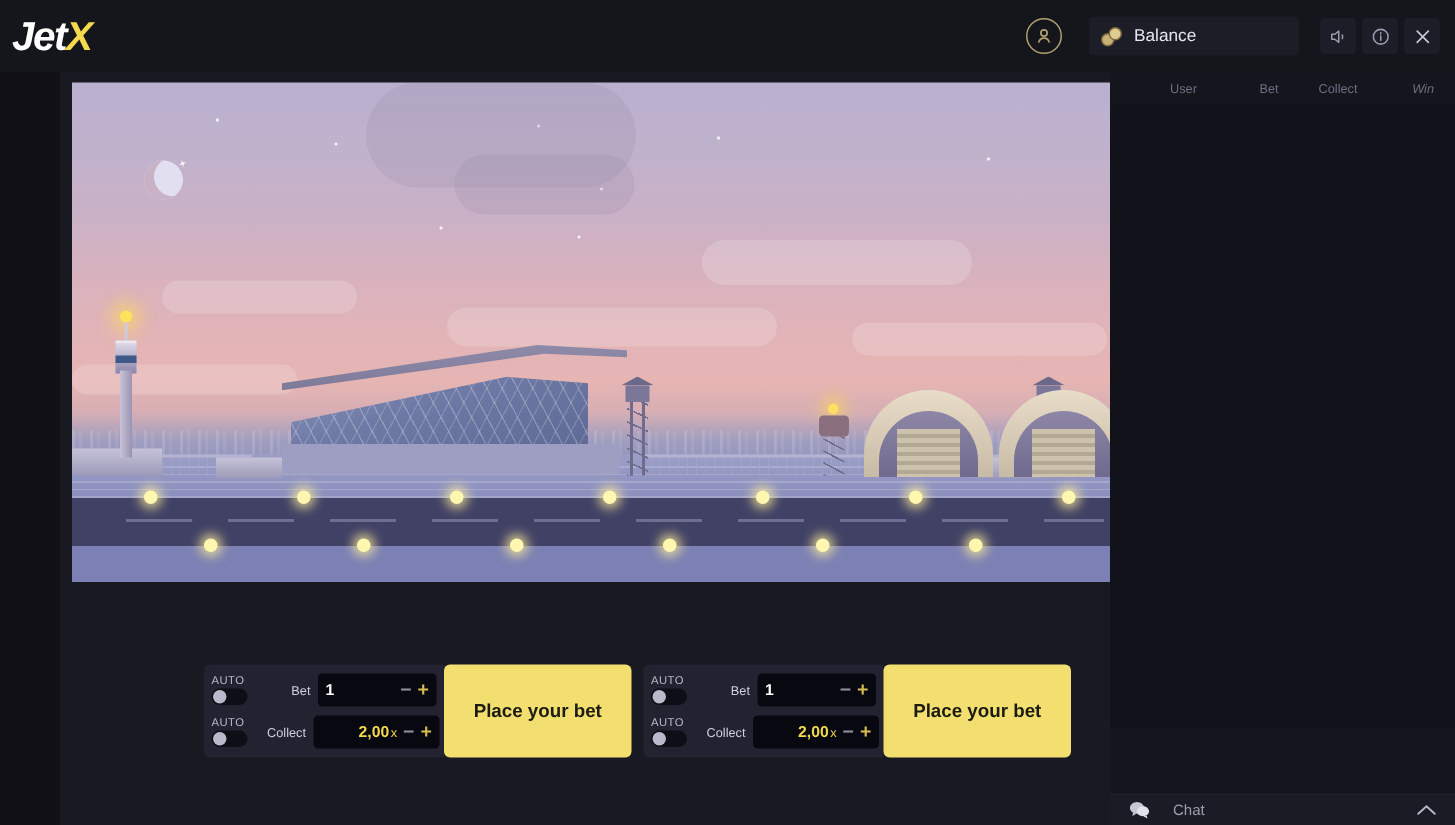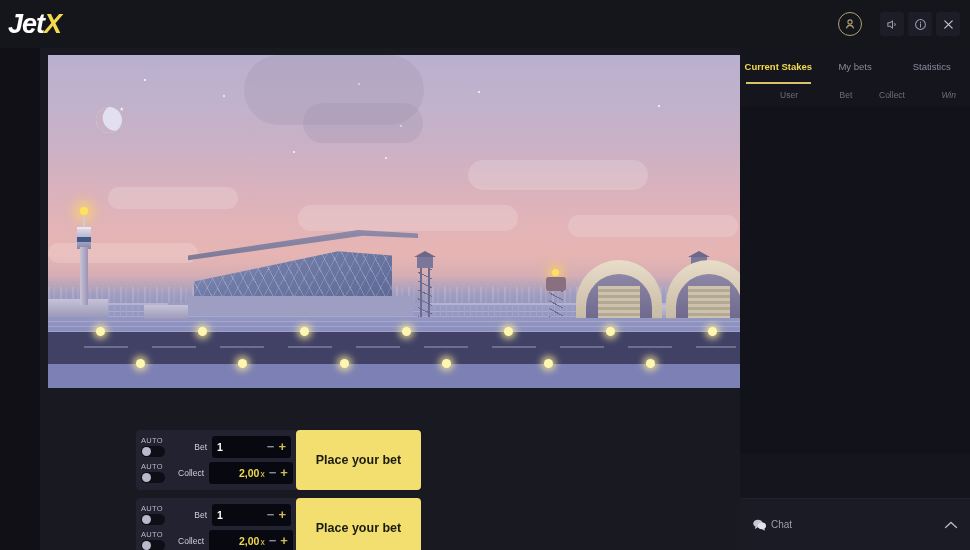--- a/index.html
+++ b/index.html
@@ -204,22 +204,22 @@
     position: absolute; top: 248px; height: 14px;
     background: repeating-linear-gradient(90deg,#a5a3c4 0 1px,transparent 1px 6px);
     border-top: 2px solid #b6b3d0;
   }
   .lowbuild {
     position: absolute; background: linear-gradient(180deg,#c5c2d8,#9d9ab9);
   }
 
   
   .bet-area {
-    position: absolute; left: 8px; top: 382px; width: 684px; height: 72px;
-    display: flex; gap: 8px; padding-left: 88px; flex-direction: column;
+    position: absolute; left: 8px; top: 395px; width: 684px; height: 72px;
+    display: flex; gap: 8px; padding-left: 88px;
   }
   .bet-panel { display: flex; height: 62px; }
   .controls {
     width: 160px; background: #222230; border-radius: 4px 0 0 4px;
     padding: 4px 5px; display: flex; flex-direction: column; justify-content: space-between;
   }
   .ctl-row { display: flex; align-items: center; height: 26px; gap: 5px; }
   .auto-wrap { width: 27px; }
   .auto-lbl { font-size: 7.5px; color: #b9b9c9; line-height: 8px; letter-spacing: .3px; }
   .toggle {
@@ -267,22 +267,22 @@
   .col-head {
     display: flex; height: 22px; align-items: center;
     font-size: 8.5px; color: #6e6e80; padding: 0 14px;
   }
   .col-head .c-user { flex: 1; text-align: center; }
   .col-head .c-bet  { width: 44px; text-align: center; }
   .col-head .c-col  { width: 48px; text-align: center; }
   .col-head .c-win  { width: 40px; text-align: right; font-style: italic; }
   .list-body { flex: 1; background: #12121a; }
   .chat-bar {
-    height: 52px; background: #1b1b25;
-    display: flex; align-items: center; padding: 0 12px; gap: 4px;
+    height: 21px; background: #1b1b25;
+    display: flex; align-items: center; padding: 0 12px; gap: 15px;
     cursor: pointer; border-top: 1px solid #22222e; margin-top: 44px;
   }
   .chat-lbl { flex: 1; font-size: 10px; color: #9d9dae; }
 </style>
 </head>
 <body>
 
 <div class="app">
 
   <div class="topbar">
@@ -291,20 +291,27 @@
     </div>
 
     <div class="topbar-right">
       <div class="avatar-btn">
         <svg width="12" height="12" viewBox="0 0 12 12">
           <circle cx="6" cy="4" r="2.1" fill="none" stroke="#b0a071" stroke-width="1.1"></circle>
           <path d="M2.4 10.4c.5-2.1 2-3 3.6-3s3.1.9 3.6 3" fill="none" stroke="#b0a071" stroke-width="1.1"></path>
         </svg>
       </div>
 
+      <div class="balance-box">
+        <span class="coin-ico">
+            <i></i>
+            <i></i>
+          </span>
+        <span class="balance-label">Balance</span>
+      </div>
 
       <div class="icon-btn">
         <svg width="13" height="13" viewBox="0 0 14 14">
           <path d="M2 5.2h2.2L7 3v8L4.2 8.8H2z" fill="none" stroke="#9a9aae" stroke-width="1.1" stroke-linejoin="round"></path>
           <path d="M9.2 5.4c.8.8.8 2.4 0 3.2" fill="none" stroke="#9a9aae" stroke-width="1.1"></path>
         </svg>
       </div>
       <div class="icon-btn">
         <svg width="13" height="13" viewBox="0 0 14 14">
           <circle cx="7" cy="7" r="5.3" fill="none" stroke="#9a9aae" stroke-width="1.1"></circle>
@@ -488,25 +495,20 @@
             </div>
           </div>
         </div>
         <div class="place-btn">Place your bet</div>
       </div>
 
     </div>
   </div>
 
   <div class="sidebar">
-    <div class="tabs">
-      <div class="tab active">Current Stakes</div>
-      <div class="tab">My bets</div>
-      <div class="tab">Statistics</div>
-    </div>
 
     <div class="col-head">
       <span class="c-user">User</span>
       <span class="c-bet">Bet</span>
       <span class="c-col">Collect</span>
       <span class="c-win">Win</span>
     </div>
 
     <div class="list-body"></div>
 

